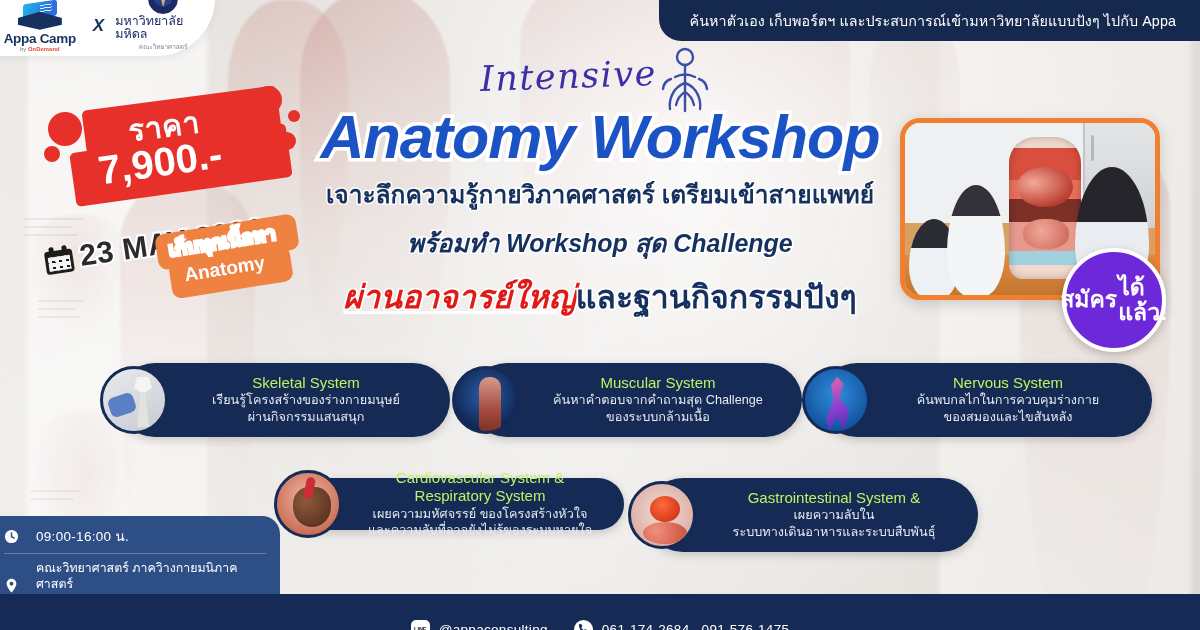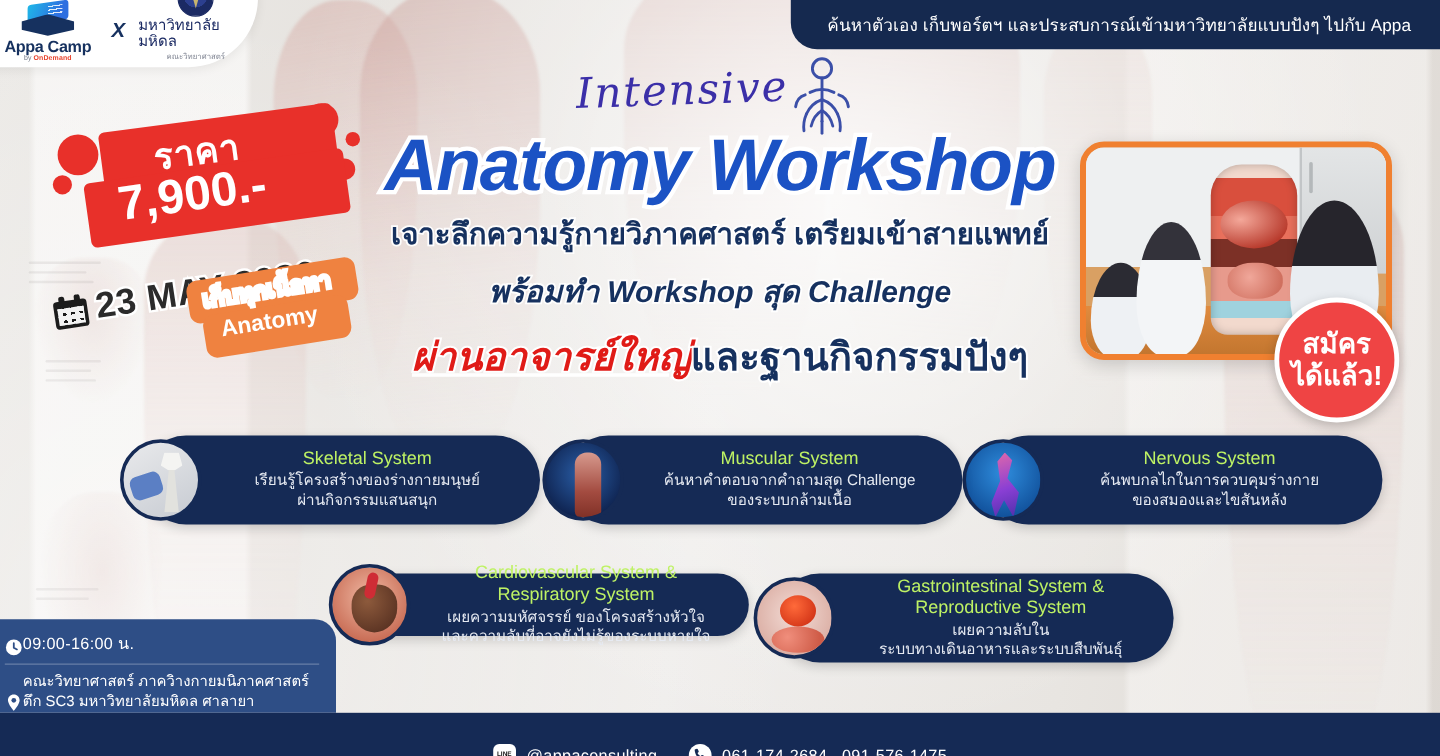--- a/index.html
+++ b/index.html
@@ -250,22 +250,22 @@
     background:linear-gradient(180deg,#2b2b33 0 36%, #eef1f4 36% 100%); }
   .hero .stu.s2 { left:42px; top:62px; width:58px; height:112px;
     background:linear-gradient(180deg,#33323a 0 28%, #f3f5f7 28% 100%); }
   .hero .stu.s3 { right:6px; top:44px; width:74px; height:130px;
     background:linear-gradient(180deg,#26252c 0 42%, #e9edf1 42% 100%); }
   .hero .desk { position:absolute; left:0; right:0; bottom:0; height:40px;
     background:linear-gradient(180deg,#e08b3f,#c3762f); }
 
   .apply-badge {
     position:absolute; left:1062px; top:248px; width:104px; height:104px;
-    background:#ef4444; border:4px solid #ffffff; border-radius:50%;
-    display:flex; flex-direction:column; align-items:center; justify-content:center;
+    background:#6d28d9; border:4px solid #ffffff; border-radius:50%;
+    display:flex; flex-direction:row; align-items:center; justify-content:center;
     z-index:28; box-shadow:0 3px 10px rgba(0,0,0,.22); gap:1px;
   }
   .apply-badge div { color:#fff; font-size:23px; font-weight:bold; line-height:1.1; }
 
   
   .card {
     position:absolute; background:#152a55; border-radius:40px;
     display:flex; align-items:center; z-index:16;
     box-shadow:0 3px 10px rgba(0,0,0,.18);
   }
@@ -307,21 +307,21 @@
     background:radial-gradient(circle at 40% 35%,#ff6a3a,#d23417 80%);border-radius:50%;}
   .th-gast::before{content:"";position:absolute;left:12px;top:38px;width:44px;height:22px;
     background:radial-gradient(circle at 30% 40%,#f08e7c,#cf5c48 80%);border-radius:50%;}
 
   
   .info {
     position:absolute; left:-20px; top:516px; width:300px; height:78px;
     background:#2e4e86; border-radius:0 18px 0 0; z-index:24;
     padding:9px 14px 8px 24px;
   }
-  .info .row { display:flex; align-items:flex-end; gap:0; color:#fff; }
+  .info .row { display:flex; align-items:center; gap:17px; color:#fff; }
   .info .row.time { padding-bottom:6px; border-bottom:1px solid rgba(255,255,255,.28); }
   .info .row.loc { padding-top:6px; }
   .ic { width:15px; height:15px; flex:none; margin-top:1px; }
   .info .time-t { font-size:13.5px; letter-spacing:.3px; }
   .info .loc-t { font-size:12.4px; line-height:1.32; }
 
   
   .footer {
     position:absolute; left:0; right:0; bottom:0; height:36px;
     background:#152a55; z-index:26;
@@ -490,21 +490,20 @@
       <div class="ttl">Respiratory System</div>
       <div class="d">เผยความมหัศจรรย์ ของโครงสร้างหัวใจ</div>
       <div class="d">และความลับที่อาจยังไม่รู้ของระบบหายใจ</div>
     </div>
   </div>
 
   <div class="card" id="card-gastro">
     <div class="thumb th-gast"></div>
     <div class="txt">
       <div class="ttl">Gastrointestinal System &amp;</div>
-      <div class="ttl">Reproductive System</div>
       <div class="d">เผยความลับใน</div>
       <div class="d">ระบบทางเดินอาหารและระบบสืบพันธุ์</div>
     </div>
   </div>
 
   <div class="info">
     <div class="row time">
       <svg class="ic" viewBox="0 0 16 16">
         <circle cx="8" cy="8" r="7" fill="#ffffff"></circle>
         <path d="M8 4.2 V8.3 L10.8 9.8" stroke="#2e4e86" stroke-width="1.6" fill="none" stroke-linecap="round"></path>

